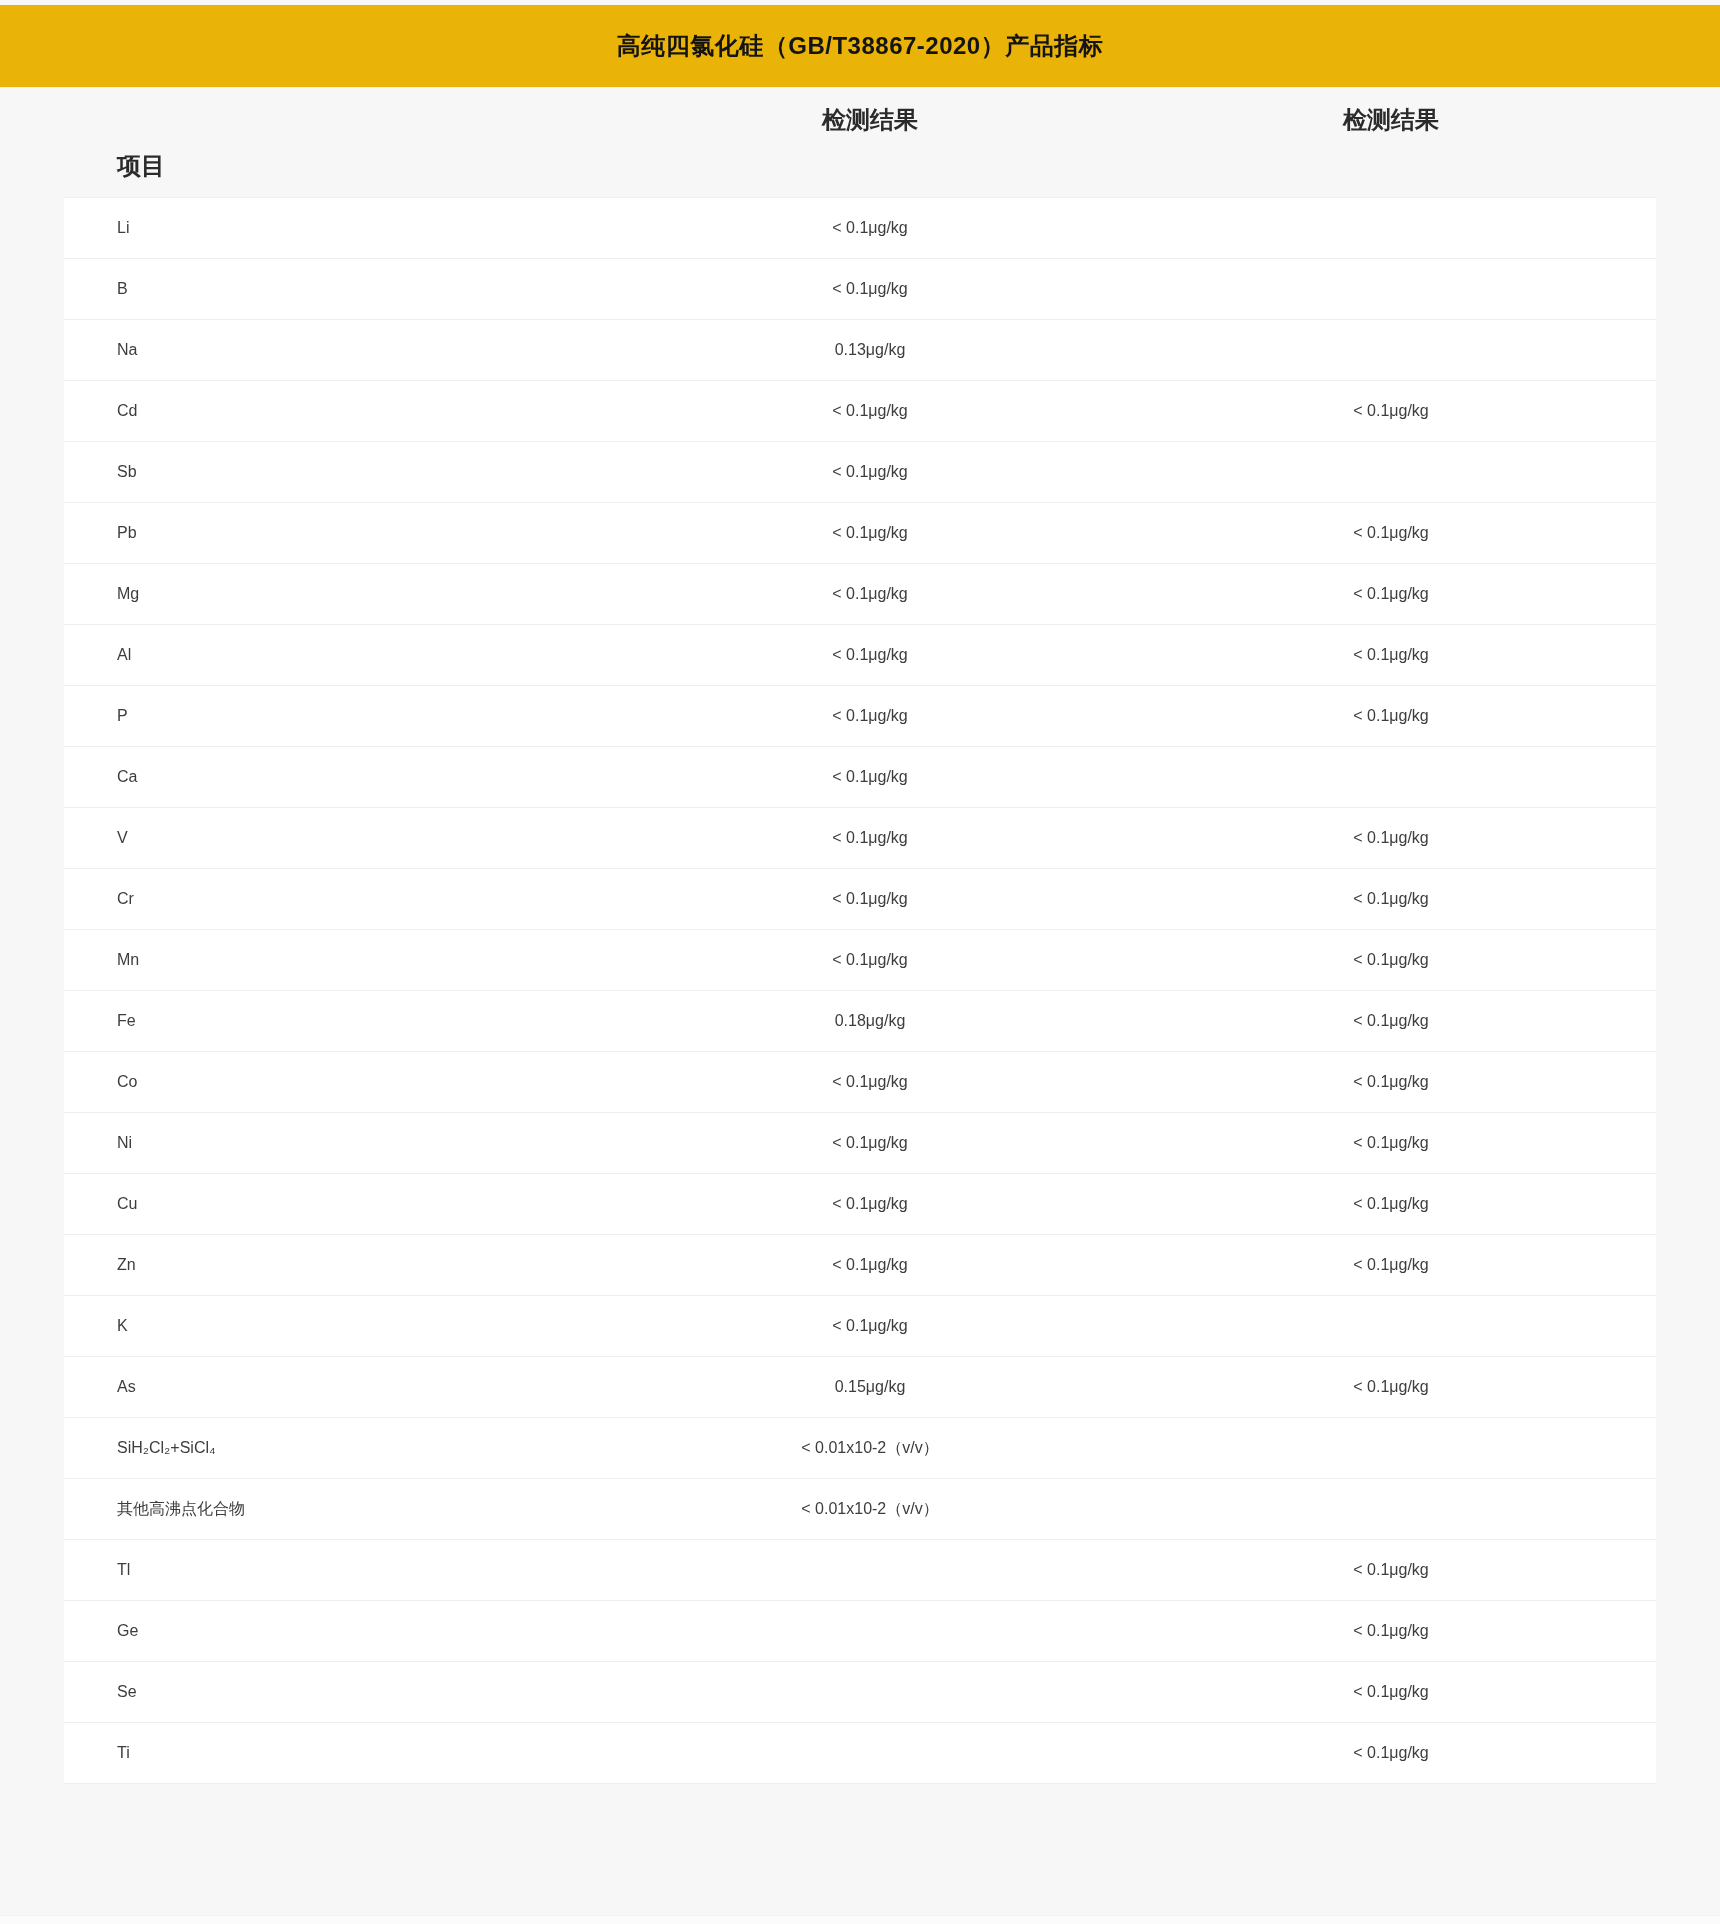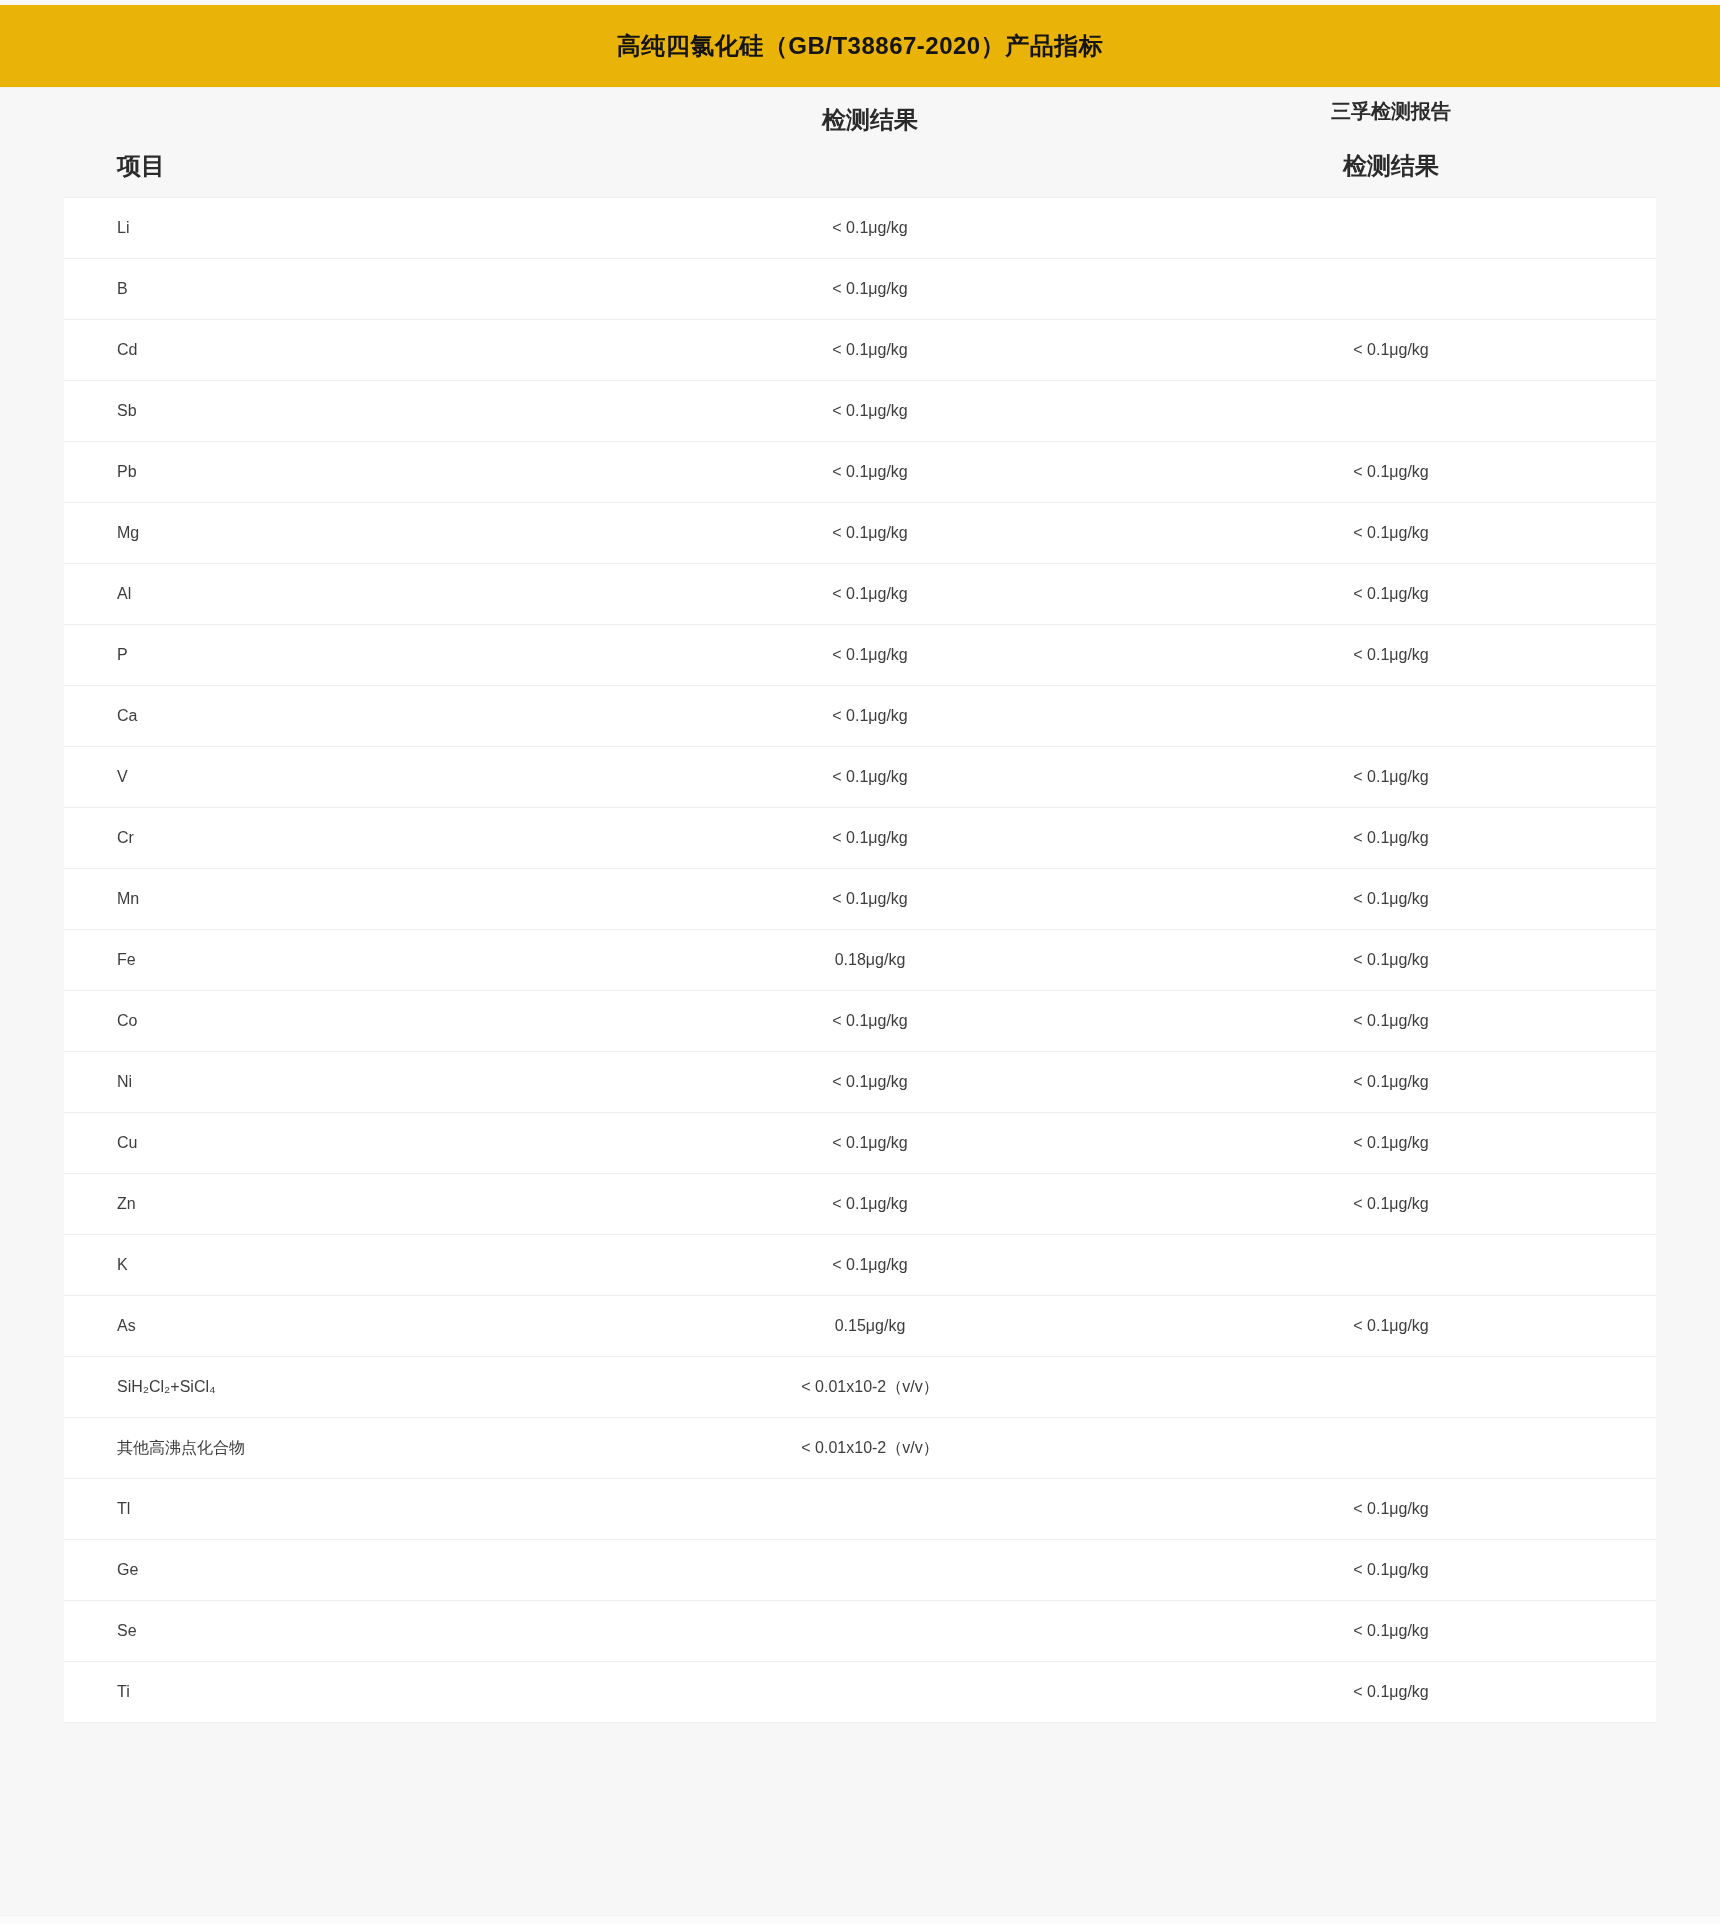--- a/index.html
+++ b/index.html
@@ -74,37 +74,41 @@
 <div class="table-wrap">
   <div class="thead grid-cols">
     <div class="th-col">
       <div class="th-line1"></div>
       <div class="th-line2 th-item">项目</div>
     </div>
     <div class="th-col">
       <div class="th-line2">检测结果</div>
     </div>
     <div class="th-col">
-      <div class="th-line1">三孚检测报告</div>
       <div class="th-line2">检测结果</div>
     </div>
   </div>
   <div class="tbody">
   <div class="row grid-cols">
     <div class="cell-item">Li</div>
     <div class="cell-val">&lt; 0.1μg/kg</div>
     <div class="cell-val"></div>
   </div>
 
   <div class="row grid-cols">
     <div class="cell-item">B</div>
     <div class="cell-val">&lt; 0.1μg/kg</div>
     <div class="cell-val"></div>
   </div>
 
+  <div class="row grid-cols">
+    <div class="cell-item">Na</div>
+    <div class="cell-val">0.13μg/kg</div>
+    <div class="cell-val"></div>
+  </div>
 
   <div class="row grid-cols">
     <div class="cell-item">Cd</div>
     <div class="cell-val">&lt; 0.1μg/kg</div>
     <div class="cell-val">&lt; 0.1μg/kg</div>
   </div>
 
   <div class="row grid-cols">
     <div class="cell-item">Sb</div>
     <div class="cell-val">&lt; 0.1μg/kg</div>

